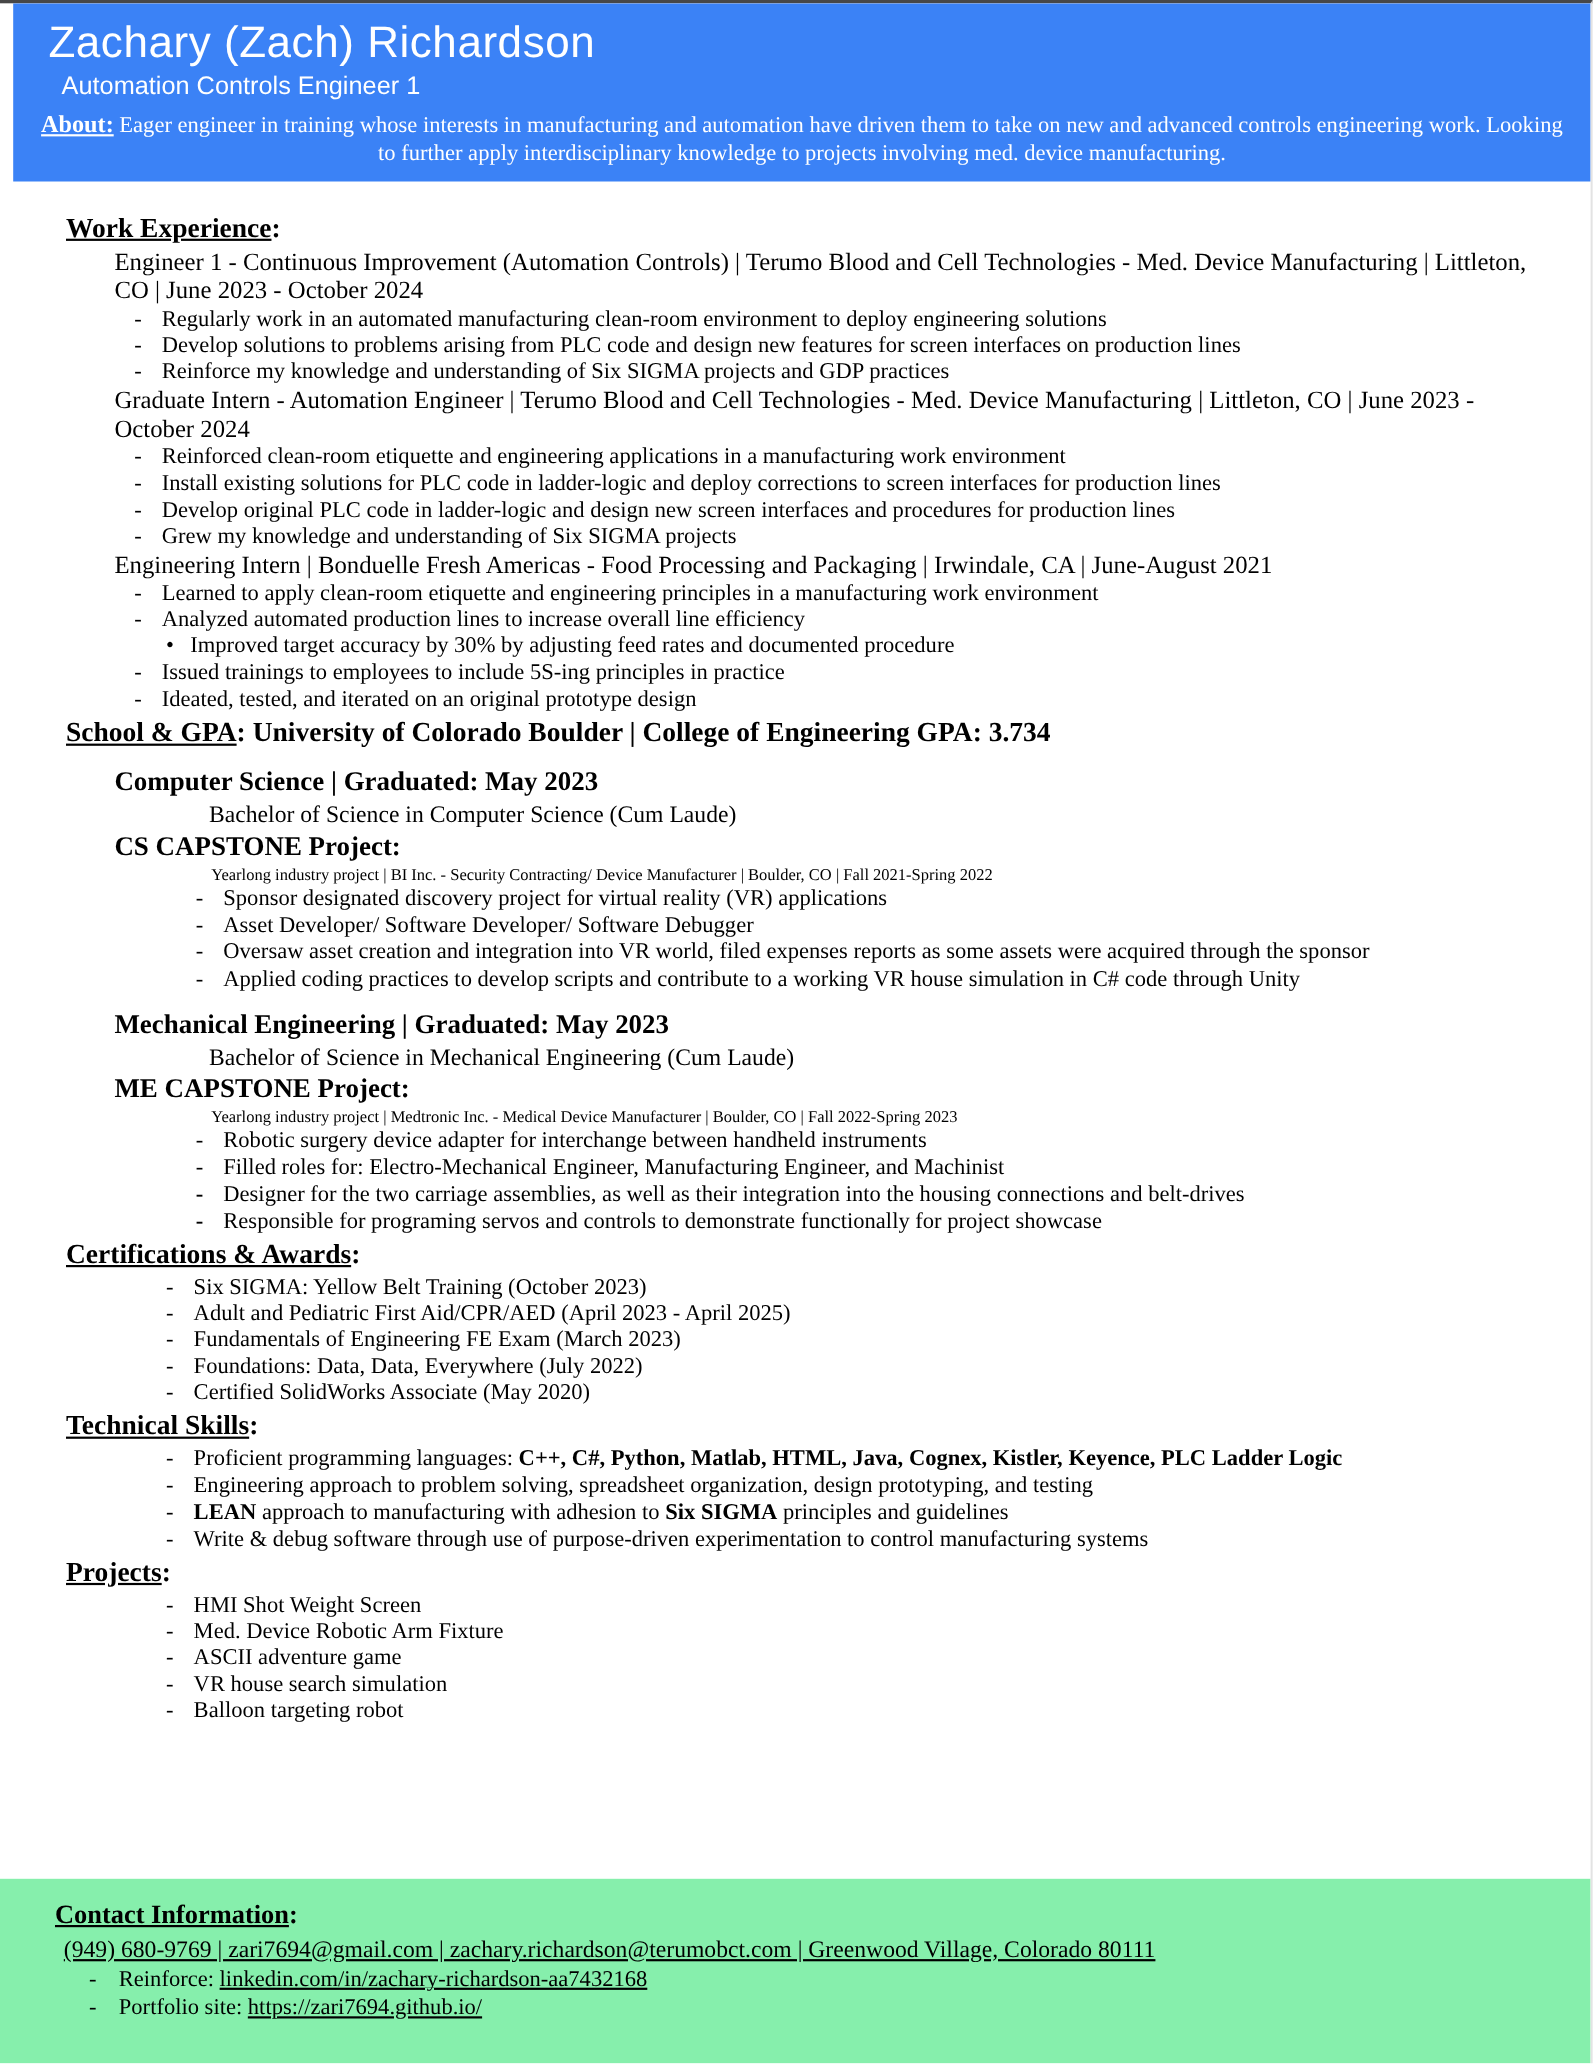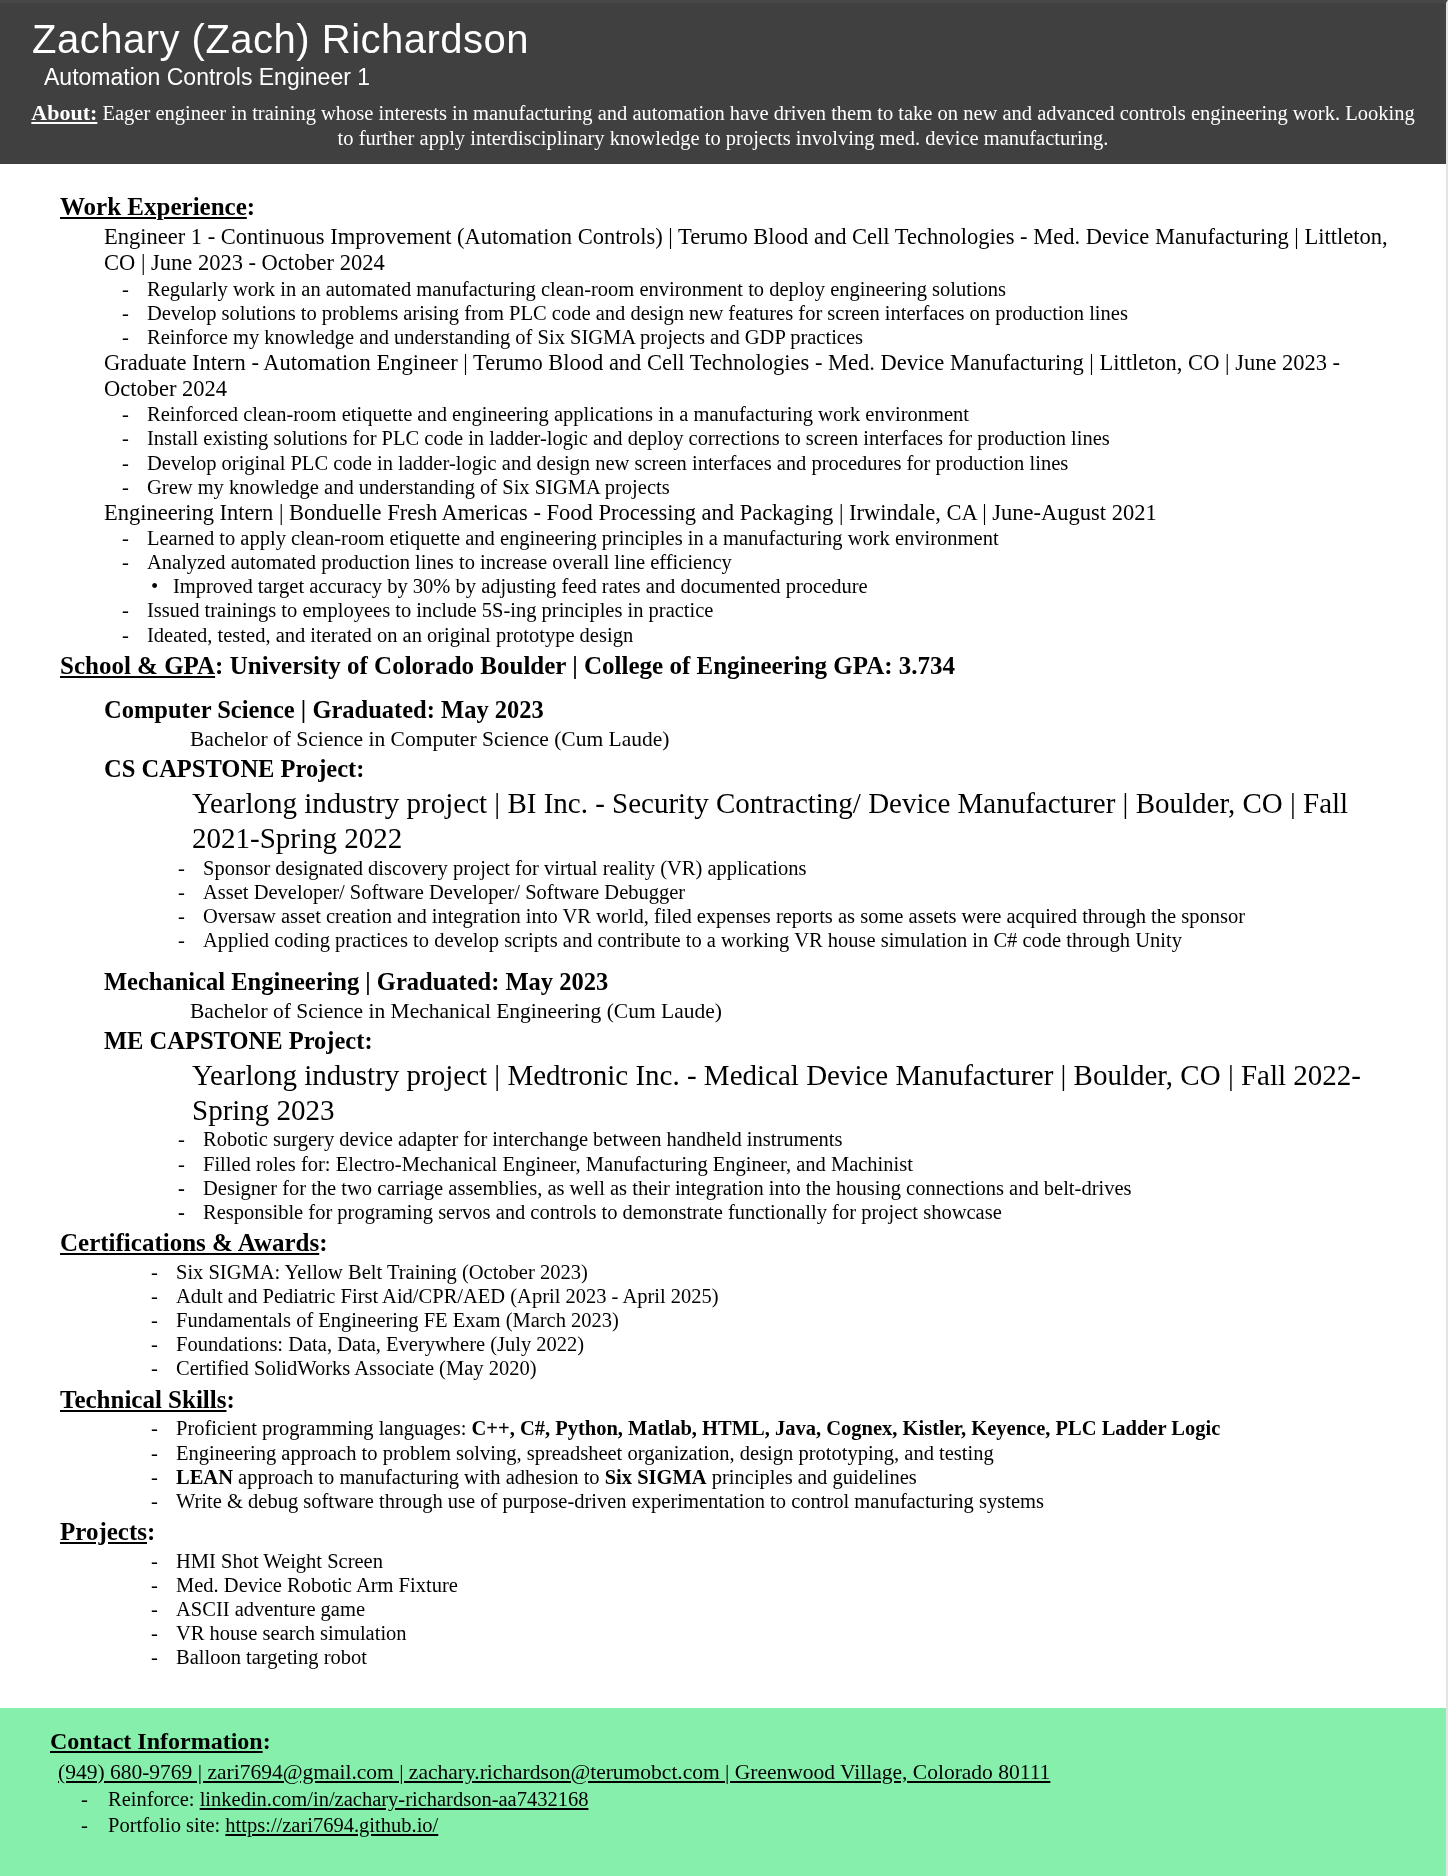--- a/index.html
+++ b/index.html
@@ -4,21 +4,21 @@
 <style>
   * { margin:0; padding:0; box-sizing:border-box; }
   html,body { background:#ffffff; }
   .page{
     width:1448px; height:1876px; background:#ffffff; color:#000;
     font-family:"Liberation Serif", serif;
     border-top:3px solid #474747; border-right:2px solid #e3e3e3;
     display:flex; flex-direction:column; overflow:hidden; position:relative;
   }
   
-  .hdr{ background:#404040; color:#fff; padding:10px 22px 8px 22px; flex:none; }
+  .hdr{ background:#3b82f6; color:#fff; padding:10px 22px 8px 22px; flex:none;margin-left:12px; }
   .hdr h1{
     font-family:"Liberation Sans", sans-serif; font-weight:400;
     font-size:40px; line-height:1.12; margin:4px 0 0 10px; letter-spacing:0.5px;
   }
   .hdr .subtitle{
     font-family:"Liberation Sans", sans-serif; font-size:23px; margin:2px 0 0 22px;
   }
   .about{ font-size:20.5px; line-height:1.24; text-align:center; margin:8px 0 4px 0; padding:0 2px; }
   .about-label{ font-weight:bold; font-size:22px; text-decoration:underline; }
   
@@ -32,21 +32,21 @@
   .mk.b{ font-weight:bold; }
   .btxt{ flex:1 1 auto; }
   ul.lvl-we{ margin-left:62px; }
   ul.lvl-cap{ margin-left:118px; }
   ul.lvl-sec{ margin-left:91px; }
   li.sub{ margin-left:29px !important; }
   li.sub .mk{ width:22px; }
   .deg-block{ margin-top:16px; }
   .deg-h{ font-size:24.5px; font-weight:bold; line-height:1.18; margin:2px 0 2px 44px;font-family:Liberation Serif, serif; }
   .deg-line{ font-size:21.5px; line-height:1.2; margin:1px 0 1px 130px; }
-  .cap-line{ font-size:29px; line-height:1.2; margin:1px 0 1px 132px; }
+  .cap-line{ font-size:15px; line-height:1.2; margin:1px 0 1px 132px; }
   .bold-seg{ font-weight:bold; }
   
   .ftr{ flex:none; height:168px; background:#86efac; padding:20px 40px 0 50px; }
   .ftr .sec-h{ font-size:24px; margin:0 0 4px 0; }
   .contact-line{ font-size:21.5px; line-height:1.2; margin:3px 0 3px 8px;text-decoration:underline; }
   .ftr ul.blist{ margin-left:31px; }
   .ftr ul.blist li{ font-size:20.5px; margin:2px 0; }
   .ftr .mk{ width:27px; }
   .link{ text-decoration:underline; color:#000; cursor:pointer; }
 </style>

